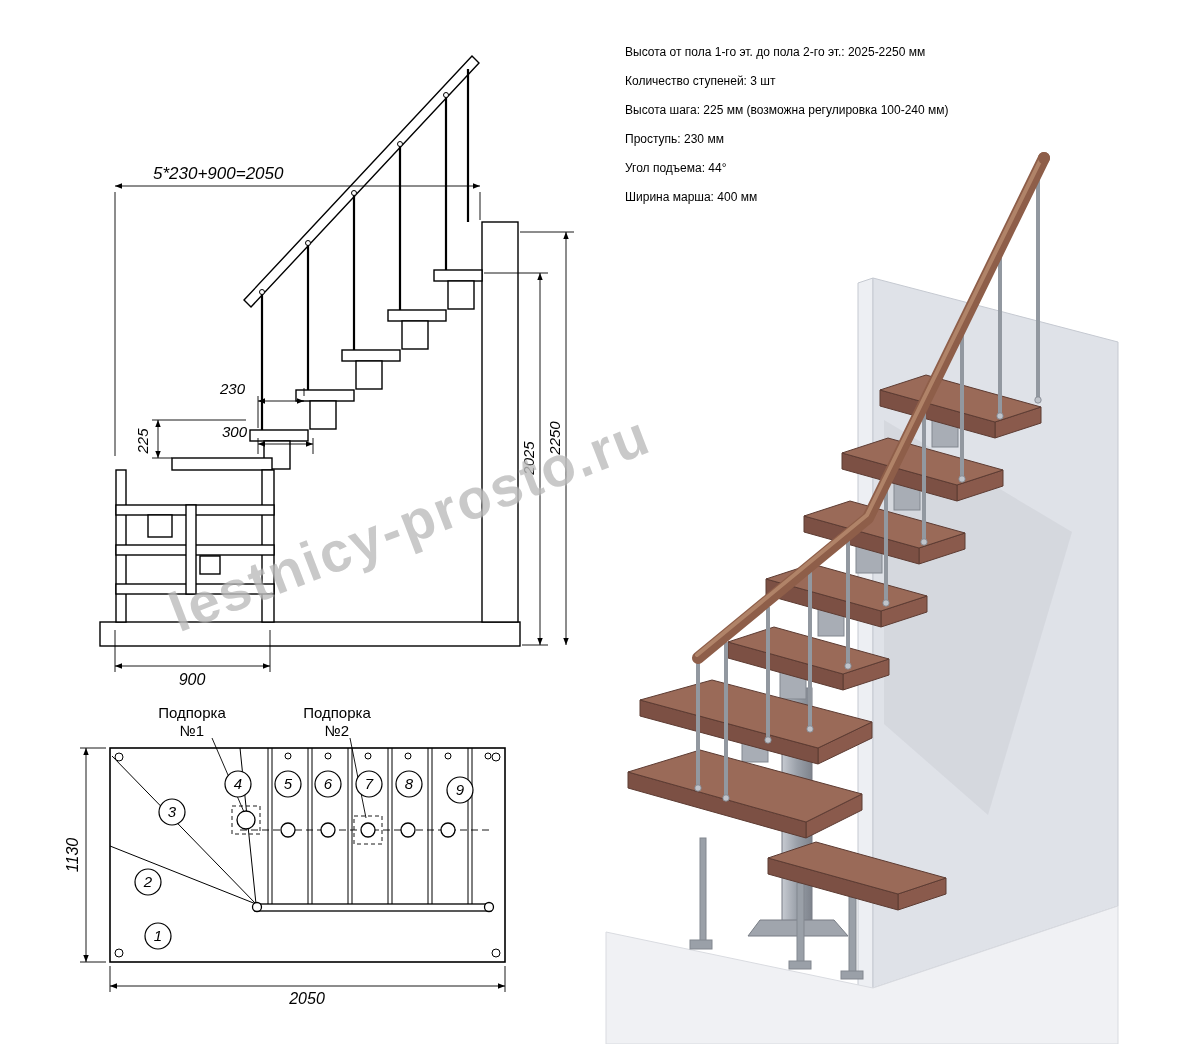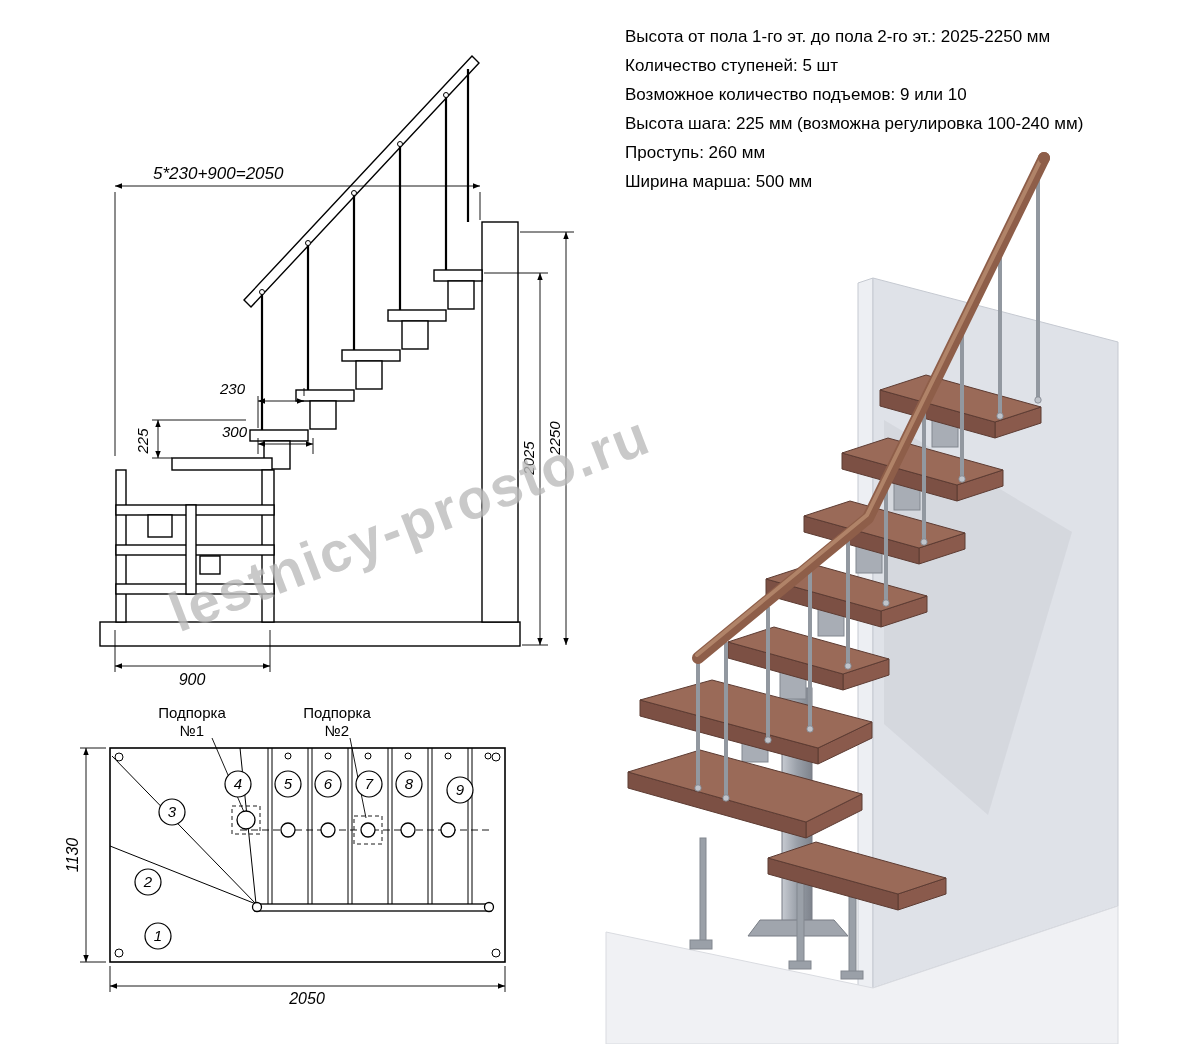--- a/index.html
+++ b/index.html
@@ -1,19 +1,19 @@
 <!DOCTYPE html>
 <html><head>
 <meta charset="utf-8">
 <style>
   html,body{margin:0;padding:0;background:#fff;}
   .canvas{position:relative;width:1191px;height:1044px;background:#ffffff;overflow:hidden;
           font-family:"Liberation Sans",sans-serif;color:#000;}
   .abs{position:absolute;}
-  .specs{position:absolute;left:625px;top:22px;font-size:17px;line-height:29px;white-space:nowrap;}
+  .specs{position:absolute;left:625px;top:38px;font-size:12px;line-height:29px;white-space:nowrap;}
   .watermark{position:absolute;left:172px;top:582px;transform:rotate(-21deg);transform-origin:0 50%;
              font-size:56px;font-weight:bold;letter-spacing:2px;color:rgba(120,120,120,0.40);
              white-space:nowrap;pointer-events:none;text-shadow:0 0 2px rgba(255,255,255,0.7);}
   svg text{font-family:"Liberation Sans",sans-serif;fill:#000;}
   .dim{font-style:italic;}
   .thin{stroke:#000;stroke-width:0.9;}
 </style>
 </head>
 <body>
 
@@ -319,20 +319,20 @@
 
     <path d="M1044,158 L868,518 L698,658" fill="none" stroke="#8e5e49" stroke-width="12" stroke-linecap="round" stroke-linejoin="round"></path>
     <path d="M1043,155 L867,515 L697,655" fill="none" stroke="#b68a6d" stroke-width="4" stroke-linecap="round" opacity="0.85"></path>
     <circle cx="1044" cy="158" r="6" fill="#8e5e49"></circle>
   </svg>
 
   <div class="watermark">lestnicy-prosto.ru</div>
 
   <div class="specs">
     <div>Высота от пола 1-го эт. до пола 2-го эт.: 2025-2250 мм</div>
-    <div>Количество ступеней: 5 шт</div>
-    <div>Возможное количество подъемов: 9 или 10</div>
+    <div>Количество ступеней: 3 шт</div>
     <div>Высота шага: 225 мм (возможна регулировка 100-240 мм)</div>
-    <div>Проступь: 260 мм</div>
-    <div>Ширина марша: 500 мм</div>
+    <div>Проступь: 230 мм</div>
+    <div>Угол подъема: 44°</div>
+    <div>Ширина марша: 400 мм</div>
   </div>
 
 </div>
 
 </body></html>

